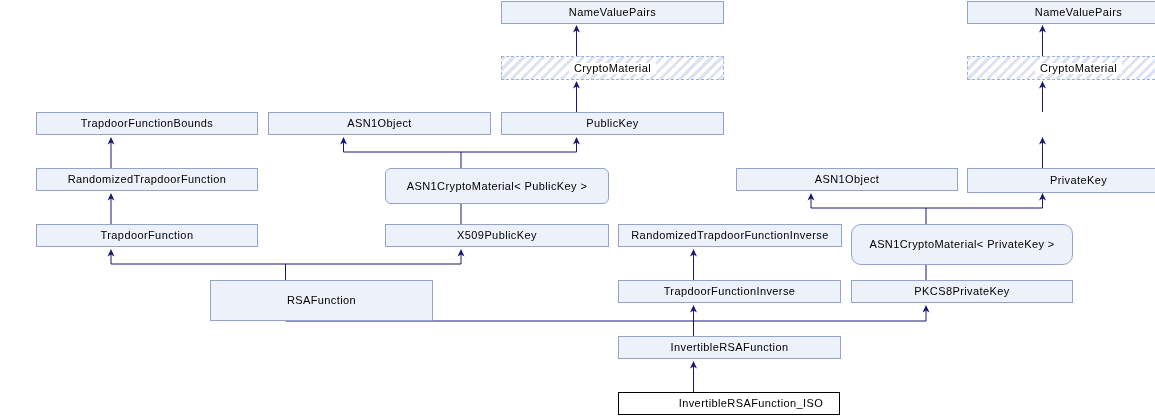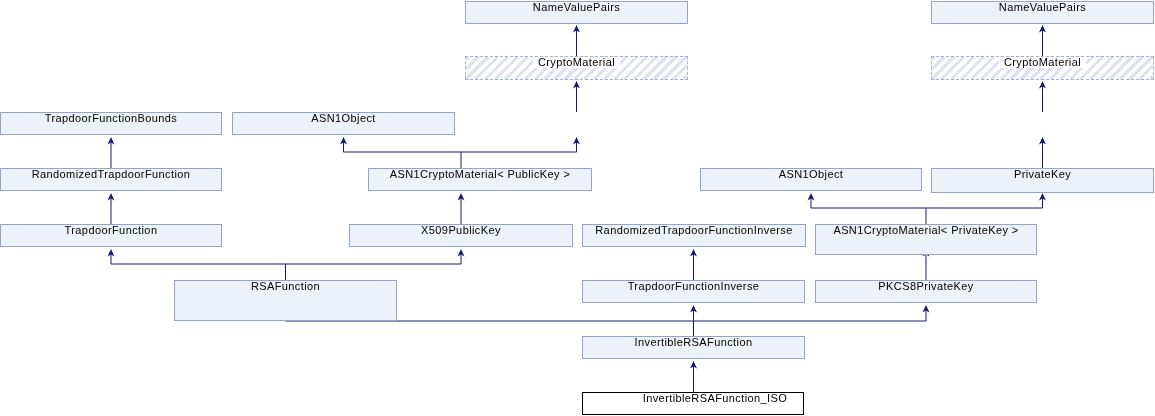--- a/index.html
+++ b/index.html
@@ -24,26 +24,27 @@
     position:absolute;
     left:0;top:0;
     width:1155px;height:416px;
   }
   .node{
     position:absolute;
     box-sizing:border-box;
     background:var(--node-fill);
     border:1px solid var(--node-border);
     display:flex;
-    align-items:flex-start;
+    align-items:center;
     justify-content:center;
     font-size:11px;
     letter-spacing:0.4px;
     color:var(--label-color);
     white-space:nowrap;
+    margin-left:36px;
   }
   .node.hatched{
     background:repeating-linear-gradient(135deg, var(--hatch-stripe) 0px, var(--hatch-stripe) 3px, #ffffff 3px, #ffffff 7px);
     border:1px dashed var(--hatch-border);
   }
   .node.hatched .label{
     background:#ffffff;
     padding:0 5px;
   }
   .node.main{
@@ -111,42 +112,45 @@
     </div>
     <div class="node hatched" style="left: 931px; top: 56px; width: 223px; height: 24px;">
       <span class="label">CryptoMaterial</span>
     </div>
     <div class="node normal" style="left: 0px; top: 112px; width: 222px; height: 23px;">
       <span class="label">TrapdoorFunctionBounds</span>
     </div>
     <div class="node normal" style="left: 232px; top: 112px; width: 223px; height: 23px;">
       <span class="label">ASN1Object</span>
     </div>
+    <div class="node normal" style="left: 465px; top: 112px; width: 223px; height: 23px;">
+      <span class="label">PublicKey</span>
+    </div>
     <div class="node normal" style="left: 0px; top: 168px; width: 222px; height: 23px;">
       <span class="label">RandomizedTrapdoorFunction</span>
     </div>
-    <div class="node normal" style="left: 368px; top: 168px; width: 224px; height: 23px;">
+    <div class="node normal" style="left: 349px; top: 168px; width: 224px; height: 36px; border-radius: 6px;">
       <span class="label">ASN1CryptoMaterial&lt; PublicKey &gt;</span>
     </div>
     <div class="node normal" style="left: 700px; top: 168px; width: 222px; height: 23px;">
       <span class="label">ASN1Object</span>
     </div>
     <div class="node normal" style="left: 931px; top: 168px; width: 223px; height: 25px;">
       <span class="label">PrivateKey</span>
     </div>
     <div class="node normal" style="left: 0px; top: 224px; width: 222px; height: 23px;">
       <span class="label">TrapdoorFunction</span>
     </div>
     <div class="node normal" style="left: 349px; top: 224px; width: 224px; height: 23px;">
       <span class="label">X509PublicKey</span>
     </div>
     <div class="node normal" style="left: 582px; top: 224px; width: 224px; height: 23px;">
       <span class="label">RandomizedTrapdoorFunctionInverse</span>
     </div>
-    <div class="node normal" style="left: 815px; top: 224px; width: 222px; height: 31px;">
+    <div class="node normal" style="left: 815px; top: 224px; width: 222px; height: 41px; border-radius: 10px;">
       <span class="label">ASN1CryptoMaterial&lt; PrivateKey &gt;</span>
     </div>
     <div class="node normal" style="left: 174px; top: 280px; width: 223px; height: 41px;">
       <span class="label">RSAFunction</span>
     </div>
     <div class="node normal" style="left: 582px; top: 280px; width: 223px; height: 23px;">
       <span class="label">TrapdoorFunctionInverse</span>
     </div>
     <div class="node normal" style="left: 815px; top: 280px; width: 222px; height: 23px;">
       <span class="label">PKCS8PrivateKey</span>

